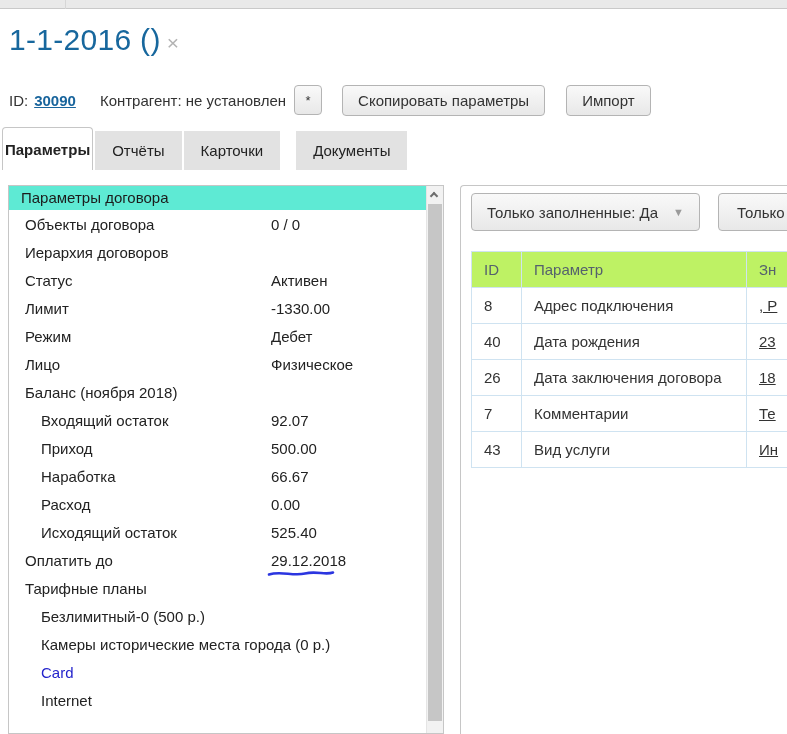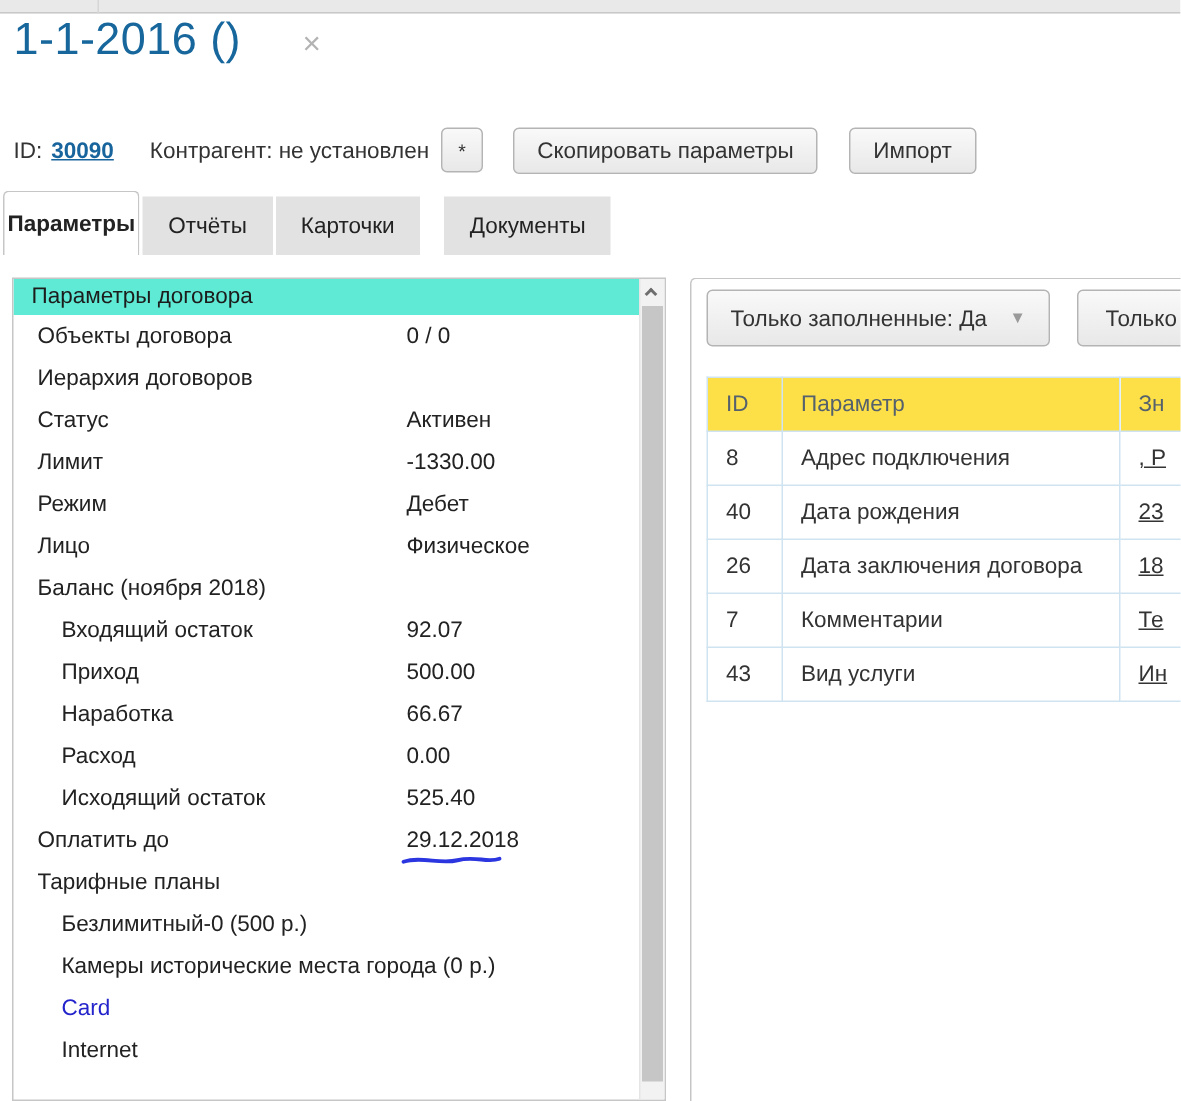--- a/index.html
+++ b/index.html
@@ -8,21 +8,21 @@
     width:787px; height:734px; overflow:hidden; position:relative;
     background:#fff; font-family:"Liberation Sans", sans-serif;
     font-size:15px; color:#333;
   }
   
   .top-strip { position:absolute; left:0; top:0; width:787px; height:9px;
     background:#e9e9e9; border-bottom:1px solid #c9c9c9; }
   .strip-divider { position:absolute; left:65px; top:0; width:1px; height:9px; background:#d6d6d6; }
 
   
-  .title-row { position:absolute; left:9px; top:10px; display:flex; align-items:center;gap:35px; }
+  .title-row { position:absolute; left:9px; top:23px; display:flex; align-items:center; }
   .page-title { font-size:30px; font-weight:400; color:#17679d; margin:0; letter-spacing:.3px; }
   .close-x { color:#b3b3b3; font-size:21px; margin-left:6px; margin-top:6px; cursor:pointer; }
 
   
   .meta-row { position:absolute; left:9px; top:84px; height:32px; display:flex; align-items:center; }
   .id-label { color:#333; }
   .id-link { color:#18649c; font-weight:bold; text-decoration:underline; margin-left:6px; cursor:pointer; }
   .counterparty { margin-left:24px; }
   .btn {
     background:linear-gradient(#f9f9f9,#e8e8e8); border:1px solid #b4b4b4;
@@ -70,21 +70,21 @@
     border-top-left-radius:4px; background:#fff; }
   .filters { padding:7px 0 0 10px; display:flex; }
   .btn.dropdown { height:38px; display:flex; align-items:center; padding:0 15px; }
   .dd-arrow { color:#9a9a9a; font-size:11px; margin-left:15px; }
   .btn.dropdown.second { margin-left:18px; padding:0 18px; }
 
   table.ptable { margin:20px 0 0 10px; border-collapse:collapse; table-layout:fixed; width:520px; }
   .ptable col.c-id { width:50px; } .ptable col.c-param { width:225px; } .ptable col.c-val { width:245px; }
   .ptable th, .ptable td { border:1px solid #cfe3f1; height:36px; padding:0 6px 0 12px;
     text-align:left; font-weight:normal; overflow:hidden; white-space:nowrap; }
-  .ptable thead th { background:#fde047; color:#55616d; }
+  .ptable thead th { background:#bef264; color:#55616d; }
   .ptable td { color:#333; cursor:pointer; }
   .ptable td.value-cell span { text-decoration:underline; }
 </style>
 </head>
 <body>
 
 <div class="top-strip">
   <div class="strip-divider"></div>
 </div>
 

